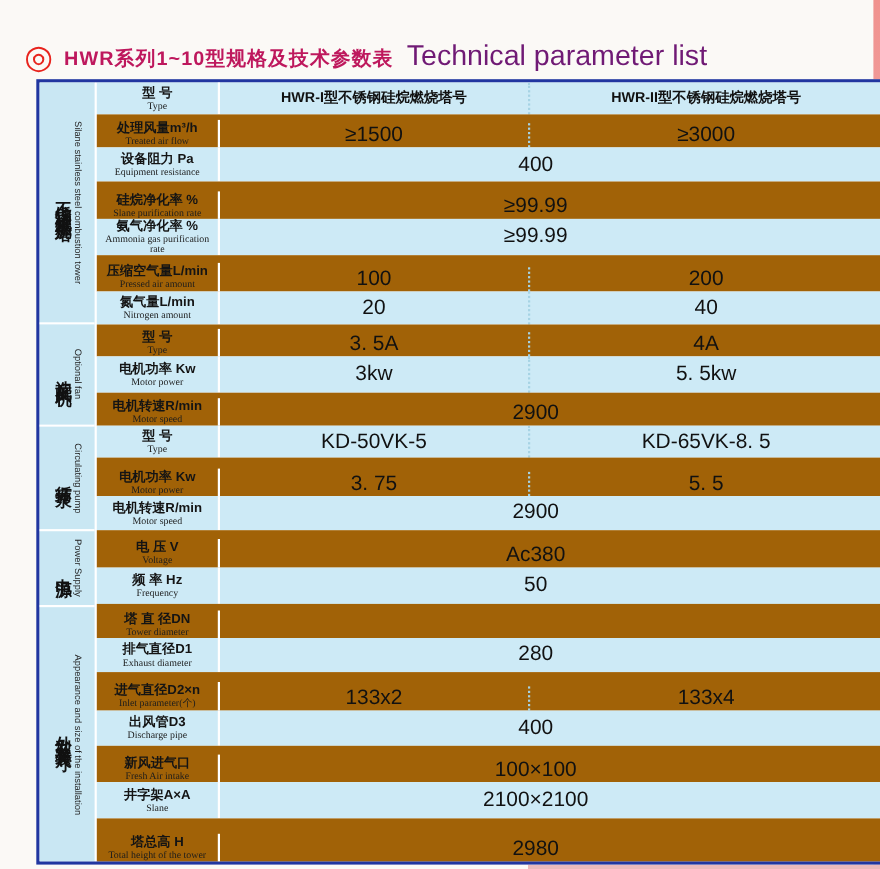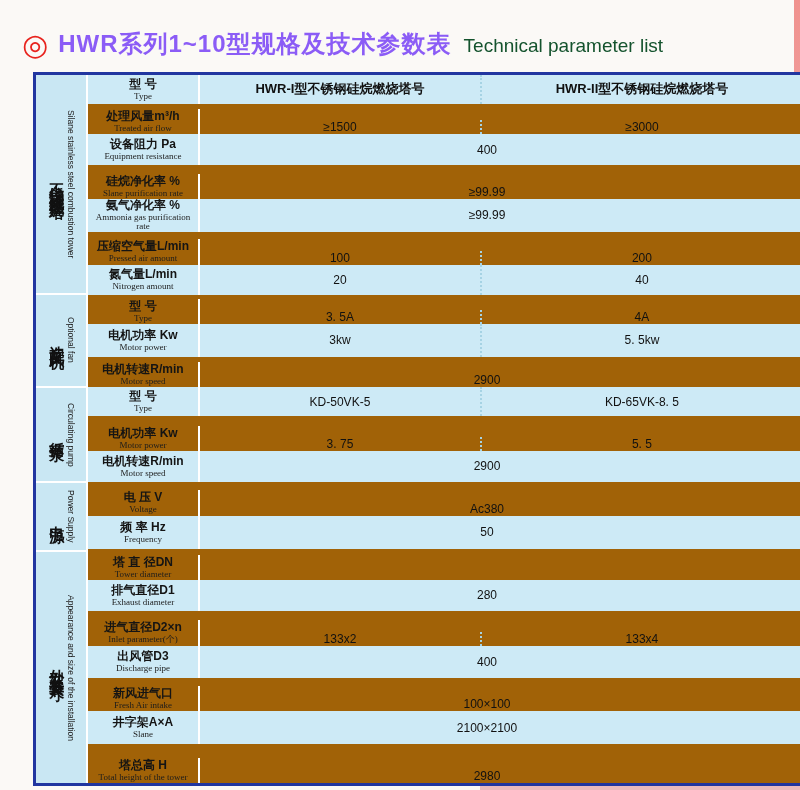--- a/index.html
+++ b/index.html
@@ -10,22 +10,22 @@
     color:#141414;
   }
   
   .edge-strip{position:absolute;right:0;top:0;width:6px;height:100%;
     background:linear-gradient(180deg,#f0928e 0%,#f2aeb2 40%,#efb6ba 100%);}
   .edge-bottom{position:absolute;right:0;bottom:0;width:40%;height:4px;background:#e9b9bc;}
 
   
   .title{position:absolute;left:22px;top:10px;display:flex;align-items:baseline;white-space:nowrap;}
   .title .bullet{color:#e8231d;font-size:30px;font-weight:bold;margin-right:10px;position:relative;top:3px;}
-  .title .zh{color:#8b5cf6;font-size:24px;font-weight:bold;letter-spacing:1px;}
-  .title .en{color:#14532d;font-size:19px;margin-left:12px;font-weight:500;margin-top:25px;}
+  .title .zh{color:#be185d;font-size:18px;font-weight:bold;letter-spacing:1px;}
+  .title .en{color:#701a75;font-size:26px;margin-left:12px;font-weight:500;margin-top:25px;}
 
   
   .ptable{
     position:absolute;left:33px;top:72px;width:772px;height:714px;
     border:3px solid #2136a0;background:#ffffff;
     display:flex;box-sizing:border-box;
   }
 
   
   .cat-col{width:52px;display:flex;flex-direction:column;box-sizing:border-box;
@@ -42,21 +42,21 @@
   .row{display:flex;box-sizing:border-box;min-height:0;}
   .row.blue{background:#cdeaf6;}
   .row.white{background:#a16207;align-items:flex-end;}
   .label{width:112px;box-sizing:border-box;border-right:2px solid #ffffff;
     display:flex;flex-direction:column;align-items:center;justify-content:center;
     text-align:center;padding:1px 2px;overflow:hidden;}
   .label .zh{font-size:12px;font-weight:bold;line-height:1.15;white-space:nowrap;}
   .label .en{font-size:9px;line-height:1.05;color:#1c1c1c;font-family:Liberation Serif, serif;}
   .vals{flex:1;display:flex;min-width:0;}
   .v{display:flex;align-items:center;justify-content:center;
-    font-size:12px;color:#111;box-sizing:border-box;}
+    font-size:19px;color:#111;box-sizing:border-box;}
   .v.c1{flex:0 0 46.5%;}
   .v.c2{flex:0 0 53.5%;border-left:2px dotted #a6d3e4;}
   .v.span{flex:1;padding-right:28px;}
   .row.header .v{font-weight:bold;font-size:13px;}
 </style>
 </head>
 <body>
 
 <div class="edge-strip"></div>
 <div class="edge-bottom"></div>

